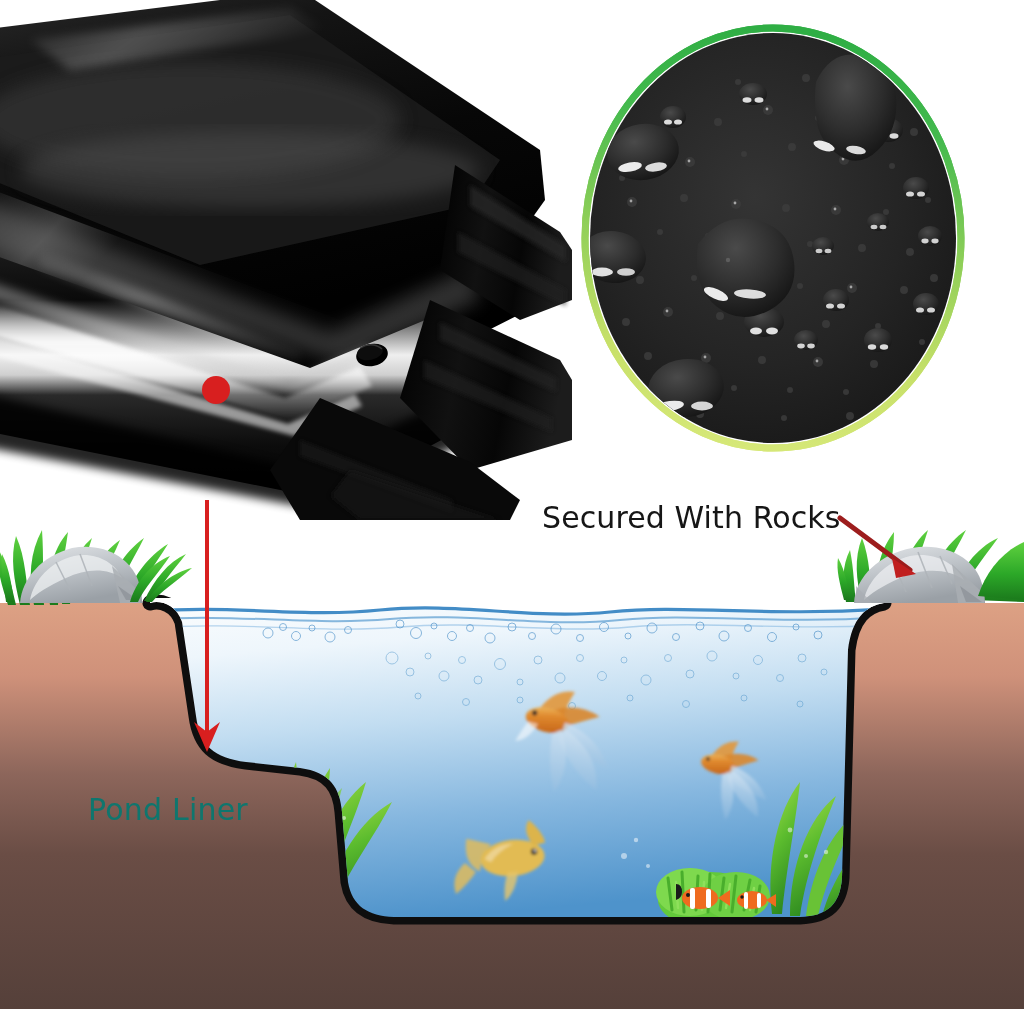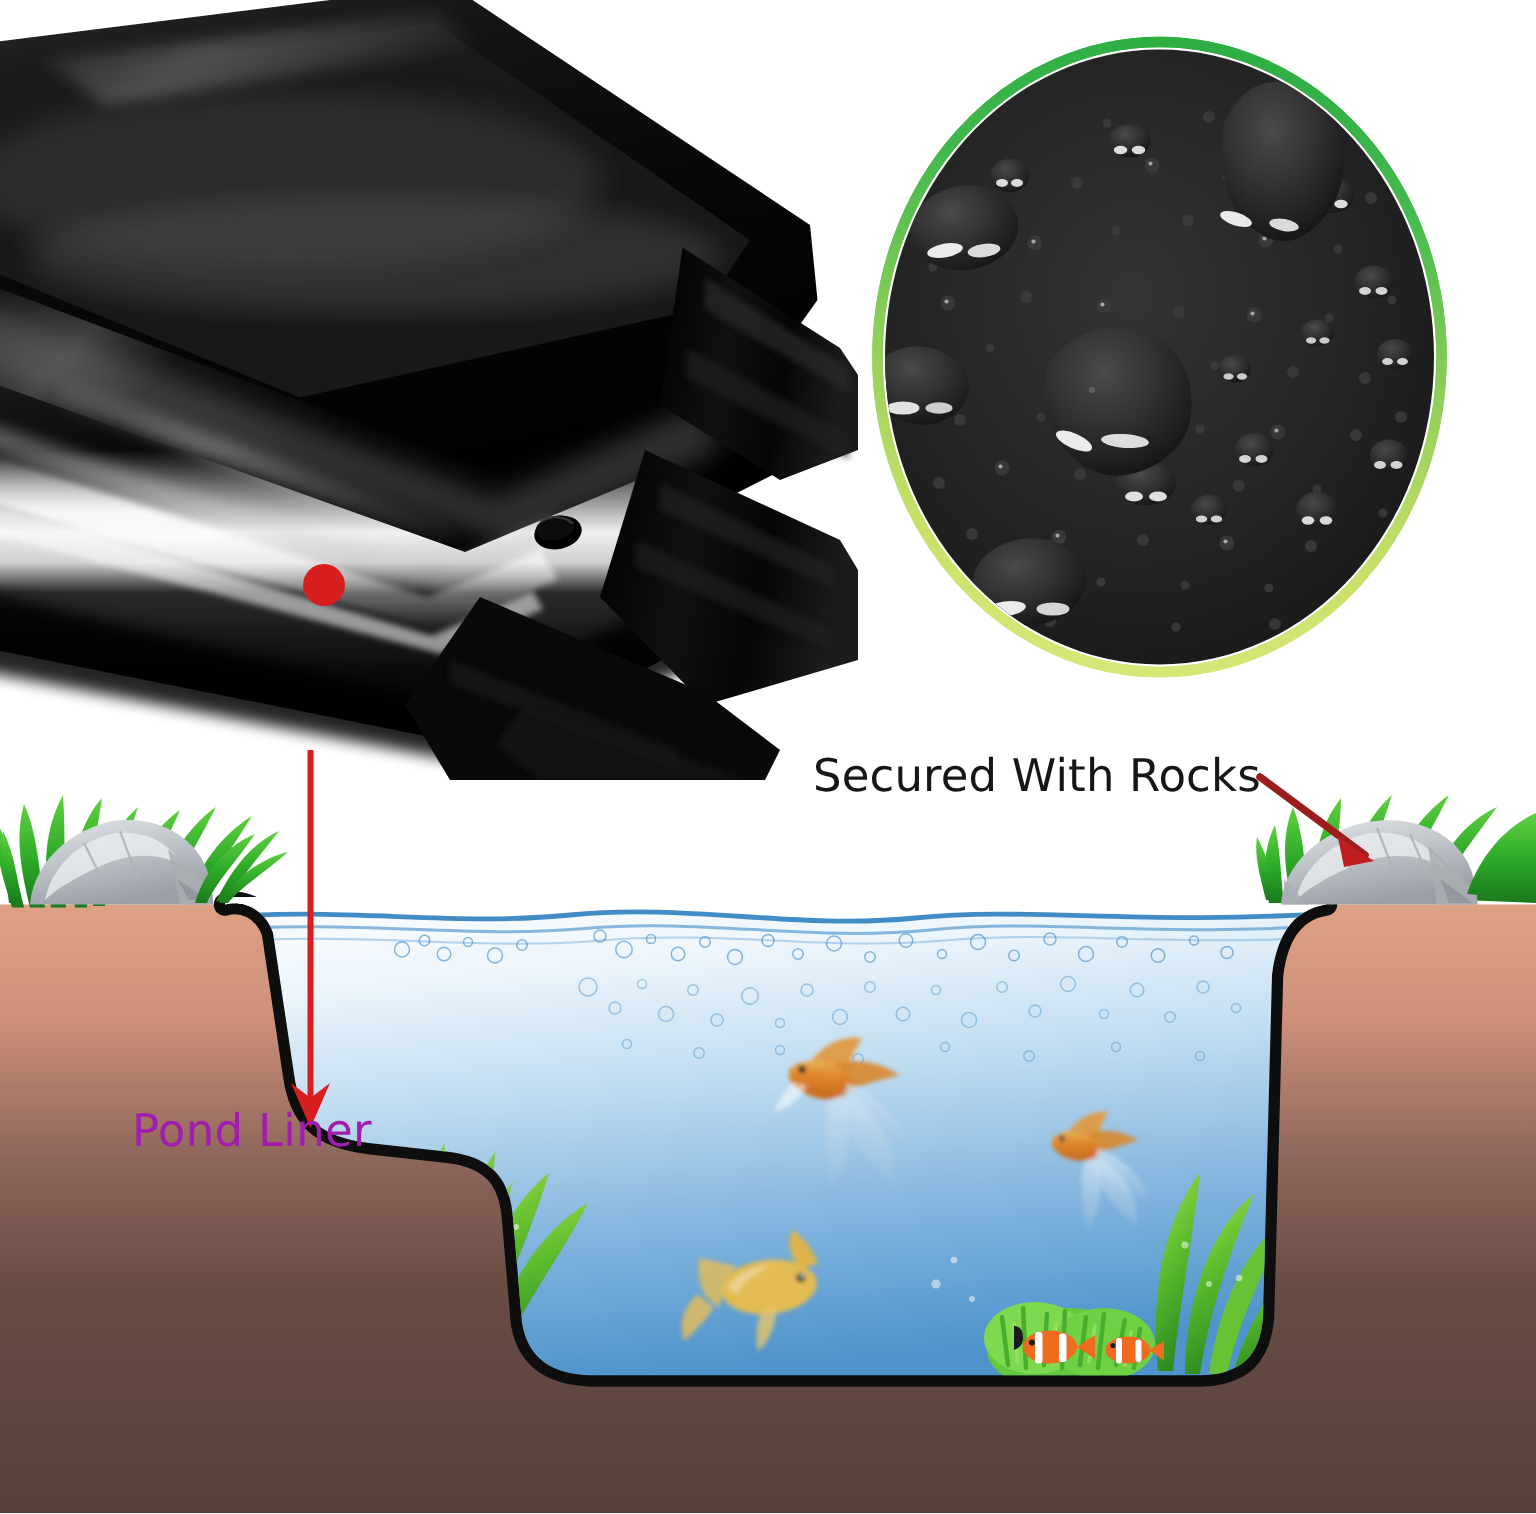--- a/index.html
+++ b/index.html
@@ -21,22 +21,22 @@
   .cross-section svg { display:block; width:1024px; height:509px; }
 
   
   .label { position:absolute; white-space:nowrap; }
   #label-secured {
     left:542px; top:500px;
     font-size:30px; color:#161616; letter-spacing:0.1px;
     font-family:"DejaVu Sans", sans-serif;
   }
   #label-pond {
-    left:88px; top:737px;
-    font-size:30px; color:#a21caf; letter-spacing:0.2px;
+    left:88px; top:792px;
+    font-size:30px; color:#0f766e; letter-spacing:0.2px;
     font-family:"DejaVu Sans", sans-serif;
   }
 </style>
 </head>
 <body>
 
 <div id="stage">
 
   <div class="liner-photo">
     <svg viewBox="0 0 575 520" xmlns="http://www.w3.org/2000/svg">

